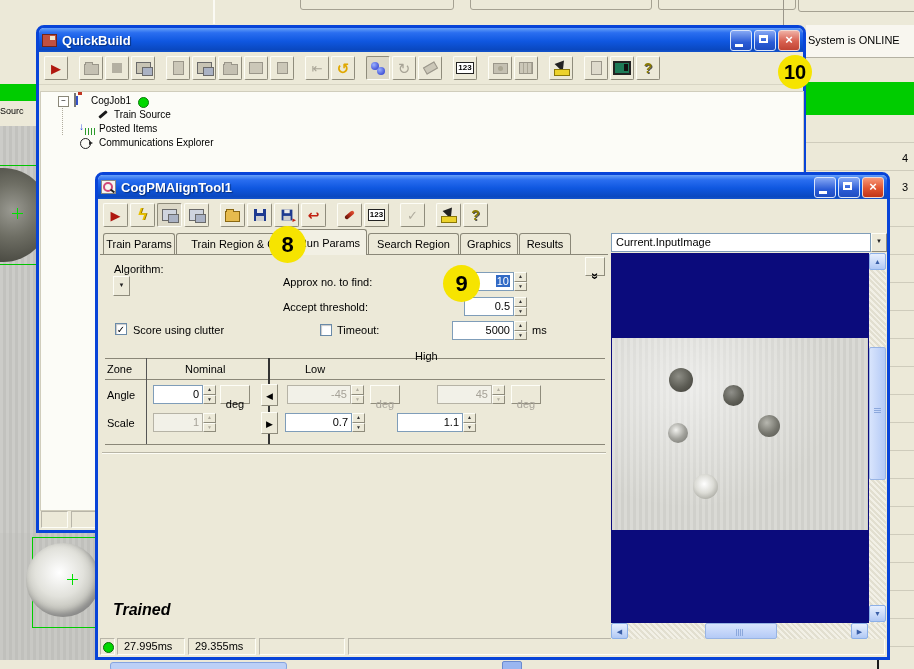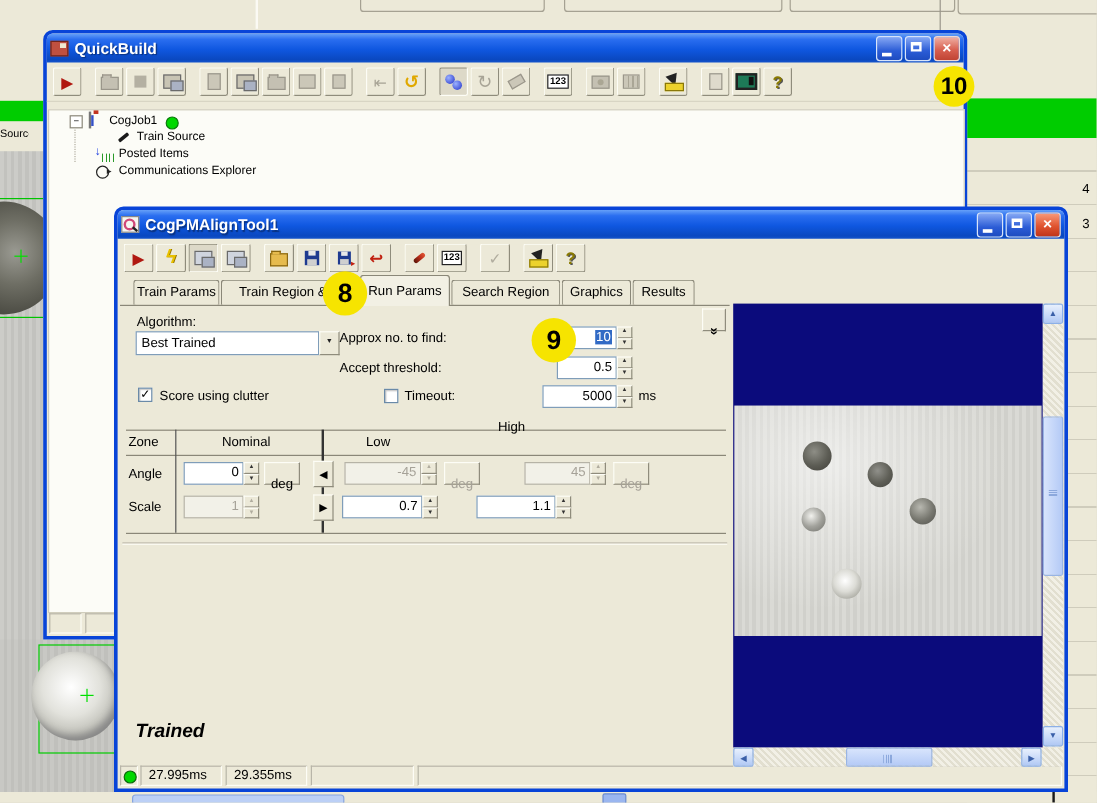--- a/index.html
+++ b/index.html
@@ -58,21 +58,21 @@
   .spin.dis span{color:#b0ac9e;}
   .btn3d{background:#ece9d8;border:1px solid;border-color:#fdfdf6 #8f8c7c #8f8c7c #fdfdf6;text-align:center;
     font-size:11px;box-sizing:border-box;padding-top:12px;}
   .btn3d.dis{color:#a6a298;}
   .checkbox{width:12px;height:12px;background:#fff;border:1px solid #6a8aa8;box-shadow:inset 1px 1px 1px #c8c8c8;
     font-size:10px;font-weight:bold;line-height:11px;text-align:center;box-sizing:border-box;}
   .combo-field{background:#fff;border:1px solid #7f9db9;box-sizing:border-box;padding:3px 0 0 4px;overflow:hidden;white-space:nowrap;}
   .combo-btn{background:#ece9d8;border:1px solid;border-color:#fdfdf6 #8f8c7c #8f8c7c #fdfdf6;text-align:center;
     font-size:6px;color:#222;box-sizing:border-box;padding-top:5px;}
   .tab{position:absolute;height:21px;top:58px;background:#ece9d8;border:1px solid #8a8778;border-bottom:none;
-    border-radius:3px 3px 0 0;text-align:center;font-size:11px;padding-top:4px;box-sizing:border-box;overflow:hidden;white-space:nowrap;z-index:1;margin-left:8px;}
+    border-radius:3px 3px 0 0;text-align:center;font-size:11px;padding-top:4px;box-sizing:border-box;overflow:hidden;white-space:nowrap;z-index:1;}
   .tab.active{top:54px;height:26px;background:#f2f0e4;z-index:3;padding-top:7px;font-size:11px;}
   .statusseg{position:absolute;background:#ece9d8;border:1px solid;border-color:#b8b5a8 #fdfdf6 #fdfdf6 #b8b5a8;box-sizing:border-box;
     font-size:11px;padding:1px 0 0 6px;}
   
   .sb-btn{position:absolute;background:linear-gradient(180deg,#e8f0fd,#c2d5f8 70%,#b0c8f4);border:1px solid #8cb0e8;
     border-radius:2px;color:#3a5fa8;font-size:7px;text-align:center;box-sizing:border-box;padding-top:4px;}
   .sb-track{position:absolute;background:repeating-linear-gradient(45deg,#f2f0e6 0 2px,#e2dfd0 2px 4px);}
   .sb-thumb{position:absolute;background:linear-gradient(90deg,#d8e4fc,#b4caf6);border:1px solid #98b4e4;border-radius:2px;box-sizing:border-box;}
   .sb-thumb-h{background:linear-gradient(180deg,#d8e4fc,#b4caf6);}
   .grip-v{position:absolute;left:4px;top:60px;width:7px;height:6px;background:repeating-linear-gradient(180deg,#8ca8dc 0 1px,transparent 1px 2px);}
@@ -116,20 +116,23 @@
 
   <div class="abs" style="left:0;top:533px;width:95px;height:127px;background:
        repeating-linear-gradient(90deg,#c8c8c4 0 3px,#c0c0bc 3px 6px);overflow:hidden;">
     <div class="abs" style="left:32px;top:4px;width:62px;height:89px;border:1px solid #00cc00;"></div>
     <div class="coin" style="left:26px;top:10px;width:74px;height:74px;
          background:radial-gradient(circle at 45% 40%,#ffffff 0%,#e2e2dc 40%,#b2b2aa 75%,#767670 100%);box-shadow:inset -3px -4px 6px #888;"></div>
     <div class="cross-h" style="left:67px;top:46px;"></div>
     <div class="cross-v" style="left:72px;top:41px;"></div>
   </div>
 
+  <div class="abs" style="left:806px;top:25px;width:108px;height:32px;background:#f8f6ef;border-bottom:1px solid #b4b1a2;">
+    <span class="abs" style="left:2px;top:9px;white-space:nowrap;">System is ONLINE</span>
+  </div>
   <div class="abs" style="left:806px;top:82px;width:108px;height:33px;background:#00cc00;"></div>
   <div class="abs" style="left:806px;top:115px;width:108px;height:554px;background:
        repeating-linear-gradient(180deg,#ece9d8 0 27px,#cfccbc 27px 28px);">
     <span class="abs" style="right:6px;top:37px;">4</span>
     <span class="abs" style="right:6px;top:66px;">3</span>
   </div>
 
   <div class="abs" style="left:0;top:660px;width:914px;height:9px;background:#ece9d8;">
     <div class="abs" style="left:110px;top:2px;width:175px;height:7px;background:#bcd0f6;border:1px solid #86a4e0;border-radius:3px;"></div>
     <div class="abs" style="left:502px;top:1px;width:18px;height:8px;background:#9ab6f0;border:1px solid #6a8ad0;border-radius:2px;"></div>
@@ -305,21 +308,20 @@
     <div class="tab active" style="left:194px;width:75px;">Run Params</div>
     <div class="tab" style="left:270px;width:91px;">Search Region</div>
     <div class="tab" style="left:362px;width:58px;">Graphics</div>
     <div class="tab" style="left:421px;width:52px;">Results</div>
 
     <div class="btn3d abs" style="left:487px;top:82px;width:20px;height:19px;">
       <span class="glyph" style="display:inline-block;transform:rotate(90deg);font-size:12px;font-weight:bold;">»</span>
     </div>
     <span class="abs" style="left:16px;top:88px;">Algorithm:</span>
     <div class="abs" style="left:15px;top:101px;width:170px;height:20px;display:flex;">
-      <div class="combo-field" style="flex:1;">Best Trained</div>
       <div class="combo-btn" style="width:17px;">▼</div>
     </div>
     <span class="abs" style="left:185px;top:101px;">Approx no. to find:</span>
     <div class="field abs" style="left:366px;top:97px;width:50px;height:19px;">
       <span class="selblue">10</span>
     </div>
     <div class="spin abs" style="left:416px;top:97px;width:13px;height:19px;">
       <span>▲</span>
         <span>▼</span>
     </div>
@@ -398,20 +400,24 @@
     <span class="abs" style="left:15px;top:426px;font-style:italic;font-weight:bold;font-size:16px;">Trained</span>
 
     <div class="statusseg" style="left:2px;top:463px;width:15px;height:17px;padding:0;">
       <span style="position:absolute;left:2px;top:3px;width:9px;height:9px;border-radius:50%;background:#00d800;border:1px solid #0a6a0a;"></span>
     </div>
     <div class="statusseg" style="left:19px;top:463px;width:68px;height:17px;">27.995ms</div>
     <div class="statusseg" style="left:90px;top:463px;width:68px;height:17px;">29.355ms</div>
     <div class="statusseg" style="left:161px;top:463px;width:86px;height:17px;"></div>
     <div class="statusseg" style="left:250px;top:463px;width:537px;height:17px;"></div>
 
+    <div class="abs" style="left:513px;top:58px;width:276px;height:19px;display:flex;">
+      <div class="combo-field" style="flex:1;padding-top:2px;">Current.InputImage</div>
+      <div class="combo-btn" style="width:16px;padding-top:4px;">▼</div>
+    </div>
     <div class="abs" style="left:513px;top:78px;width:258px;height:370px;background:#0b0b7c;overflow:hidden;">
       <div class="abs" style="left:1px;top:85px;width:256px;height:192px;background:
            radial-gradient(ellipse at 30% 25%, rgba(255,255,255,.55), rgba(255,255,255,0) 60%),
            repeating-linear-gradient(90deg,#dadad5 0 3px,#d0d0cb 3px 6px);">
         <div class="coin" style="left:57px;top:30px;width:24px;height:24px;background:radial-gradient(circle at 40% 35%,#8e8e86,#5c5c54 55%,#403e38);"></div>
         <div class="coin" style="left:111px;top:47px;width:21px;height:21px;background:radial-gradient(circle at 40% 35%,#90908a,#5e5e56 55%,#454540);"></div>
         <div class="coin" style="left:56px;top:85px;width:20px;height:20px;background:radial-gradient(circle at 40% 35%,#f2f2ee,#a2a29c 50%,#70706a);"></div>
         <div class="coin" style="left:146px;top:77px;width:22px;height:22px;background:radial-gradient(circle at 40% 35%,#b8b8b0,#76766e 55%,#52524c);"></div>
         <div class="coin" style="left:81px;top:136px;width:25px;height:25px;background:radial-gradient(circle at 45% 40%,#ffffff,#dcdcd6 45%,#a2a29a 85%,#84847e);"></div>
       </div>

